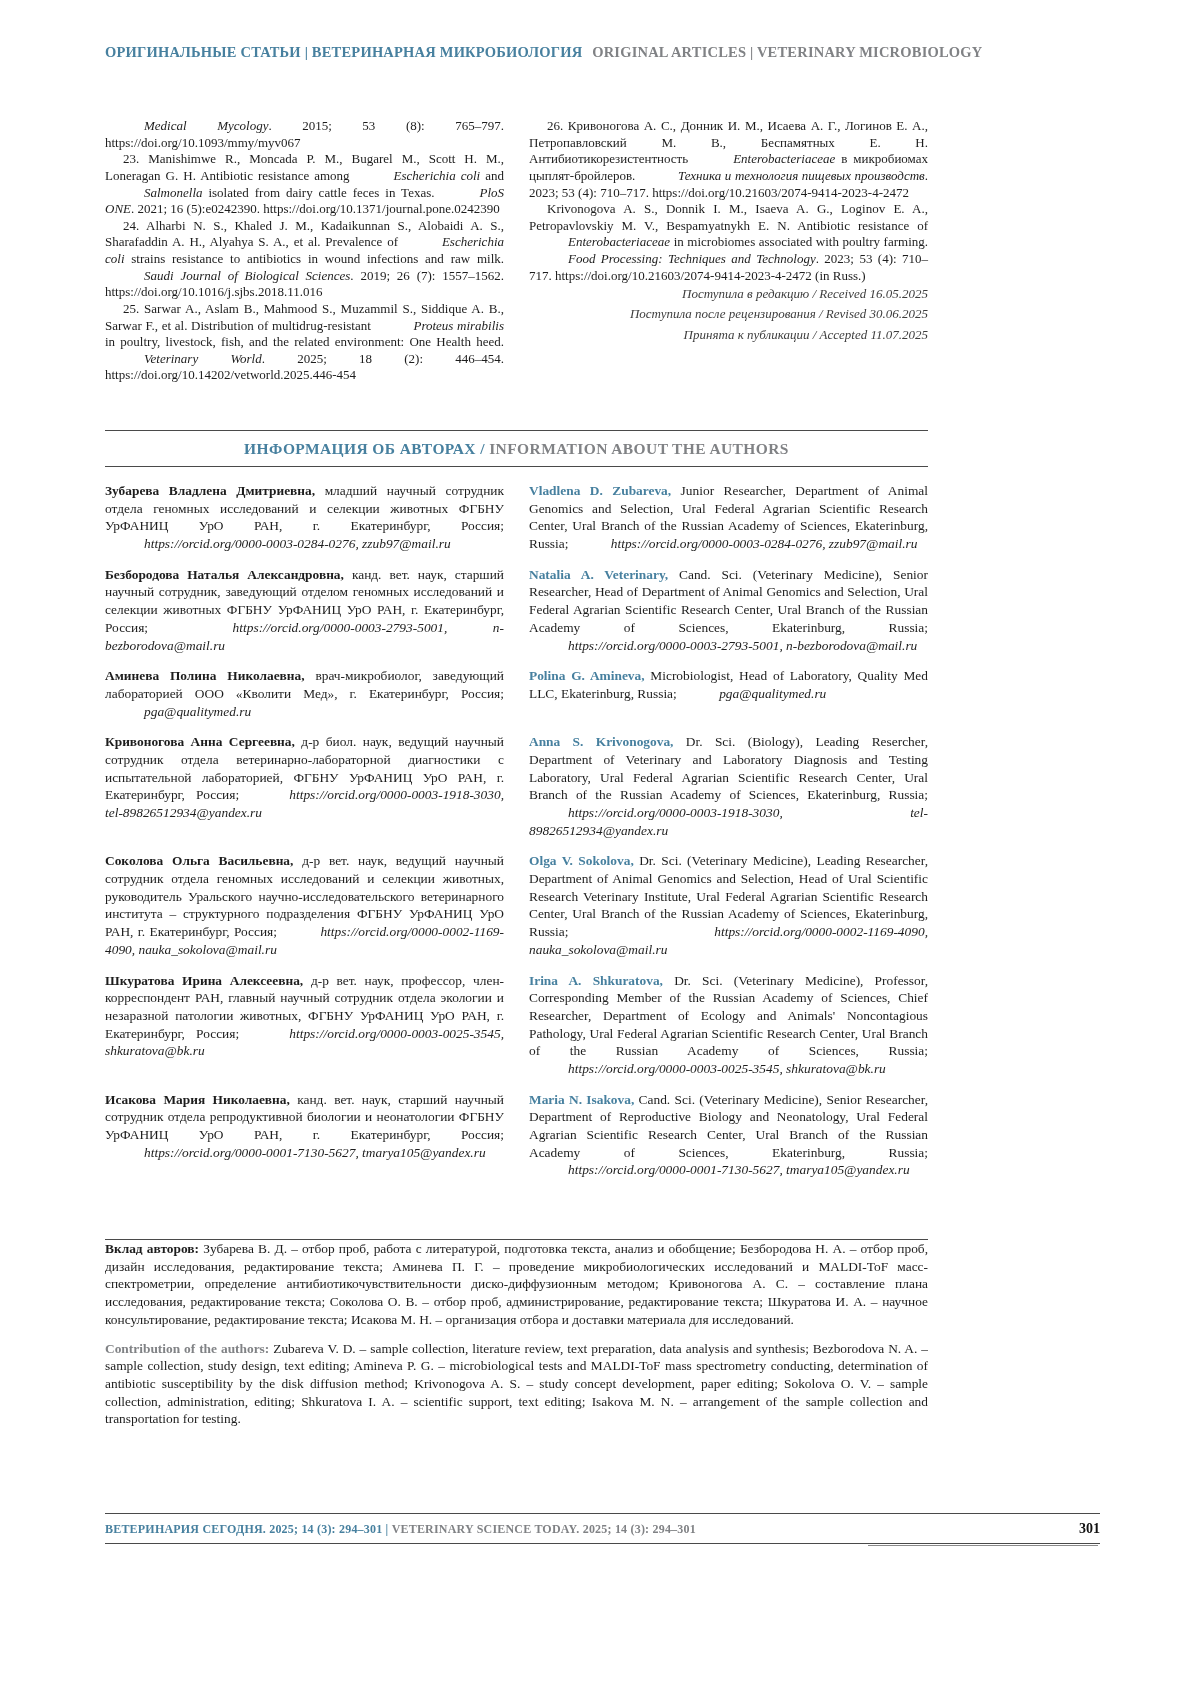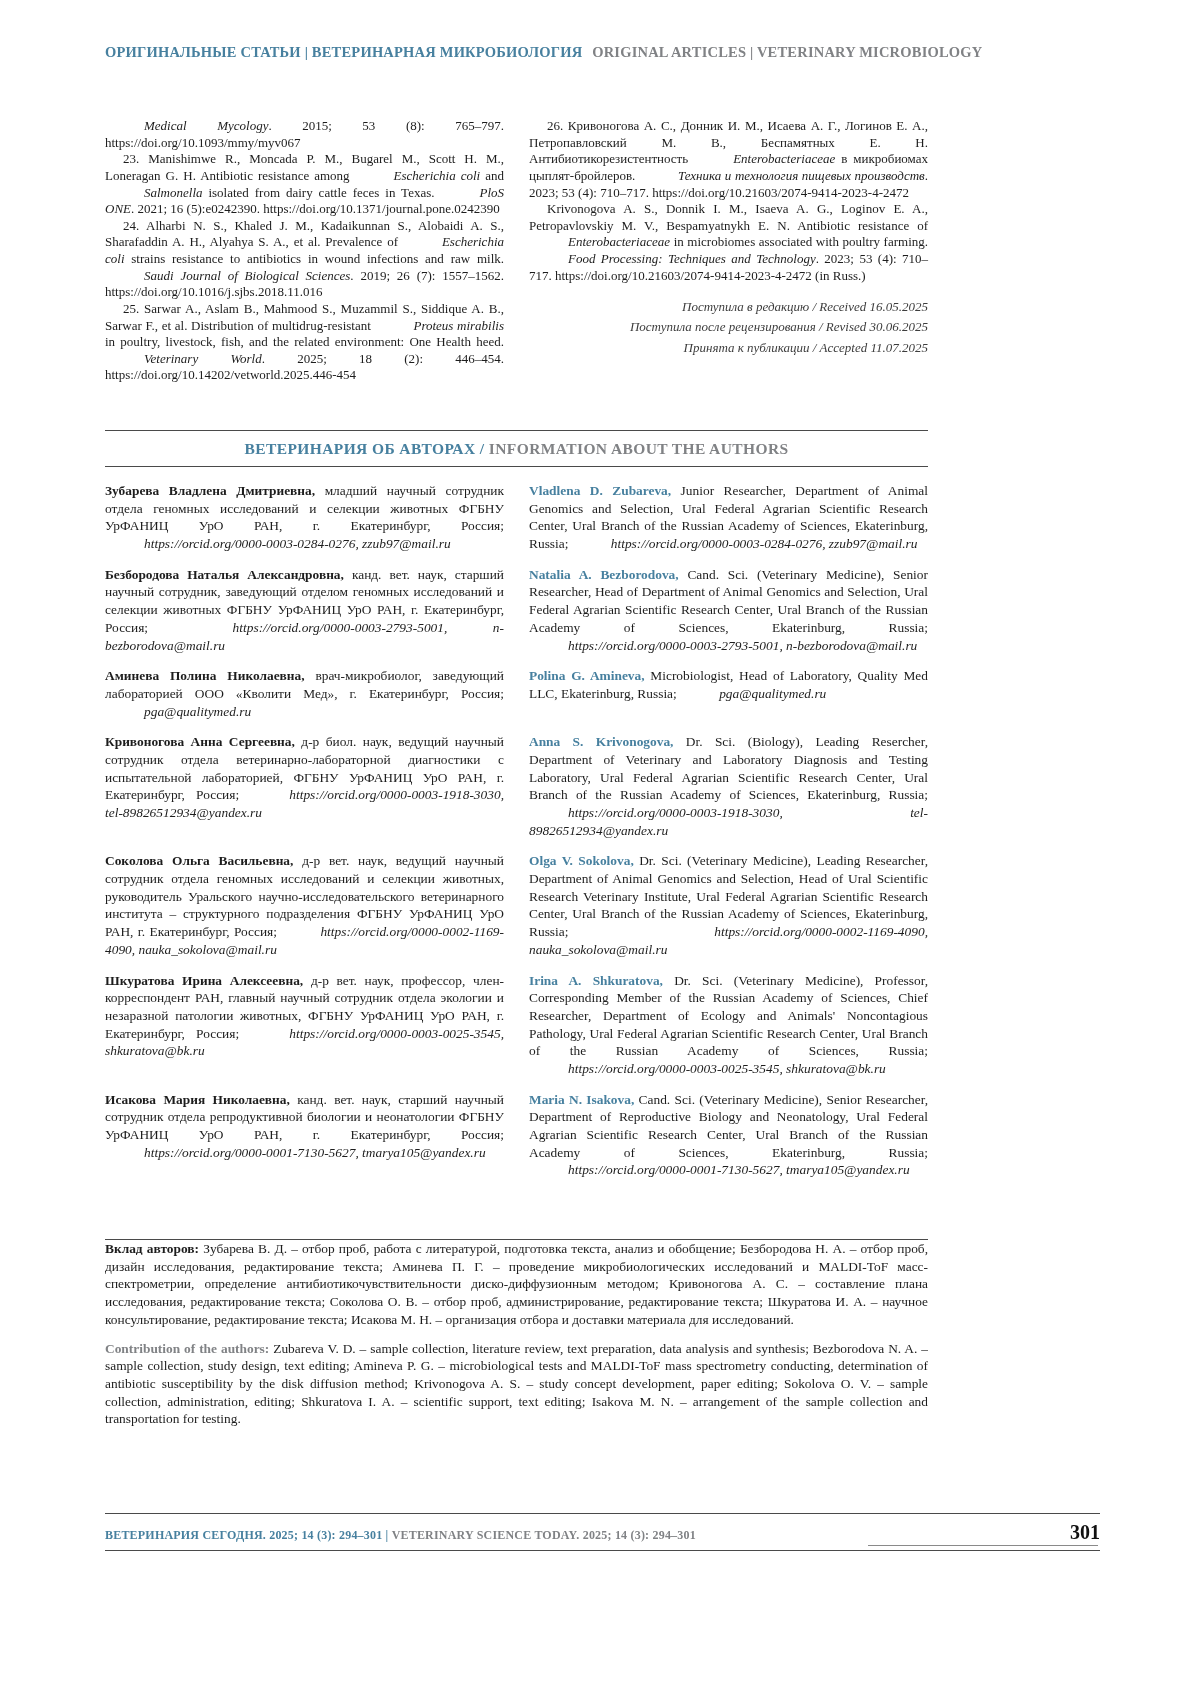--- a/index.html
+++ b/index.html
@@ -22,21 +22,21 @@
   .running-head .ru{color:var(--accent);}
   .running-head .en{color:var(--gray);margin-left:6px;}
 
   .content{position:absolute;top:118px;left:105px;width:823px;}
 
   .refs{display:flex;gap:25px;}
   .refs .col{flex:1 1 0;font-size:13px;line-height:1.28;text-align:justify;overflow-wrap:anywhere;}
   .refs p{margin:0;}
   p.indent{text-indent:18px;}
 
-  .dates{margin-top:13px;text-align:right;font-style:italic;font-size:13px;line-height:1.55;color:#3D3D3D;}
+  .dates{text-align:right;font-style:italic;font-size:13px;line-height:1.55;color:#3D3D3D;}
 
   .section-head{
     margin-top:46px;border-top:1px solid var(--rule);border-bottom:1px solid var(--rule);
     padding:9px 0 8px;text-align:center;font-weight:bold;font-size:15.5px;letter-spacing:.4px;
   }
   .section-head .ru{color:var(--accent);}
   .section-head .en{color:var(--gray);}
 
   .authors{margin-top:15px;display:grid;grid-template-columns:1fr 1fr;column-gap:25px;row-gap:13px;}
   .author-row{display:contents;}
@@ -53,21 +53,21 @@
   .end-rule{position:absolute;top:1545px;left:868px;width:230px;border-top:1px solid #8A8A8A;}
 
   .footer{
     position:absolute;top:1513px;left:105px;width:995px;
     border-top:1px solid var(--rule);border-bottom:1px solid var(--rule);
     padding:7px 0 6px;display:flex;justify-content:space-between;align-items:baseline;
   }
   .footer .fline{font-size:12px;font-weight:bold;letter-spacing:.2px;}
   .footer .fline .ru{color:var(--accent);}
   .footer .fline .en{color:var(--gray);}
-  .footer .page-num{font-size:20px;font-weight:bold;color:#111111;}
+  .footer .page-num{font-size:14px;font-weight:bold;color:#111111;}
 </style>
 </head>
 <body>
 
 <div class="page">
 
   <div class="running-head">
     <span class="ru">ОРИГИНАЛЬНЫЕ СТАТЬИ | ВЕТЕРИНАРНАЯ МИКРОБИОЛОГИЯ</span>
     <span class="en">ORIGINAL ARTICLES | VETERINARY MICROBIOLOGY</span>
   </div>
@@ -86,32 +86,32 @@
         <p class="indent"><span>Krivonogova A. S., Donnik I. M., Isaeva A. G., Loginov E. A., Petropavlovskiy M. V., Bespamyatnykh E. N. Antibiotic resistance of </span><span class="it">Enterobacteriaceae</span><span> in microbiomes associated with poultry farming. </span><span class="it">Food Processing: Techniques and Technology</span><span>. 2023; 53 (4): 710–717. https://doi.org/10.21603/2074-9414-2023-4-2472 (in Russ.)</span></p>
         <div class="dates">
           <div>Поступила в редакцию / Received 16.05.2025</div>
           <div>Поступила после рецензирования / Revised 30.06.2025</div>
           <div>Принята к публикации / Accepted 11.07.2025</div>
         </div>
       </div>
     </div>
 
     <div class="section-head">
-      <span class="ru">ВЕТЕРИНАРИЯ ОБ АВТОРАХ /</span>
+      <span class="ru">ИНФОРМАЦИЯ ОБ АВТОРАХ /</span>
       <span class="en">INFORMATION ABOUT THE AUTHORS</span>
     </div>
 
     <div class="authors">
       <div class="author-row">
         <p><span class="bd">Зубарева Владлена Дмитриевна,</span><span> младший научный сотрудник отдела геномных исследований и селекции животных ФГБНУ УрФАНИЦ УрО РАН, г. Екатеринбург, Россия; </span><span class="it">https://orcid.org/0000-0003-0284-0276, zzub97@mail.ru</span></p>
         <p><span class="bd c-accent">Vladlena D. Zubareva,</span><span> Junior Researcher, Department of Animal Genomics and Selection, Ural Federal Agrarian Scientific Research Center, Ural Branch of the Russian Academy of Sciences, Ekaterinburg, Russia; </span><span class="it">https://orcid.org/0000-0003-0284-0276, zzub97@mail.ru</span></p>
       </div>
       <div class="author-row">
         <p><span class="bd">Безбородова Наталья Александровна,</span><span> канд. вет. наук, старший научный сотрудник, заведующий отделом геномных исследований и селекции животных ФГБНУ УрФАНИЦ УрО РАН, г. Екатеринбург, Россия; </span><span class="it">https://orcid.org/0000-0003-2793-5001, n-bezborodova@mail.ru</span></p>
-        <p><span class="bd c-accent">Natalia A. Bezborodova,</span><span> Cand. Sci. (Veterinary Medicine), Senior Researcher, Head of Department of Animal Genomics and Selection, Ural Federal Agrarian Scientific Research Center, Ural Branch of the Russian Academy of Sciences, Ekaterinburg, Russia; </span><span class="it">https://orcid.org/0000-0003-2793-5001, n-bezborodova@mail.ru</span></p>
+        <p><span class="bd c-accent">Natalia A. Veterinary,</span><span> Cand. Sci. (Veterinary Medicine), Senior Researcher, Head of Department of Animal Genomics and Selection, Ural Federal Agrarian Scientific Research Center, Ural Branch of the Russian Academy of Sciences, Ekaterinburg, Russia; </span><span class="it">https://orcid.org/0000-0003-2793-5001, n-bezborodova@mail.ru</span></p>
       </div>
       <div class="author-row">
         <p><span class="bd">Аминева Полина Николаевна,</span><span> врач-микробиолог, заведующий лабораторией ООО «Кволити Мед», г. Екатеринбург, Россия; </span><span class="it">pga@qualitymed.ru</span></p>
         <p><span class="bd c-accent">Polina G. Amineva,</span><span> Microbiologist, Head of Laboratory, Quality Med LLC, Ekaterinburg, Russia; </span><span class="it">pga@qualitymed.ru</span></p>
       </div>
       <div class="author-row">
         <p><span class="bd">Кривоногова Анна Сергеевна,</span><span> д-р биол. наук, ведущий научный сотрудник отдела ветеринарно-лабораторной диагностики с испытательной лабораторией, ФГБНУ УрФАНИЦ УрО РАН, г. Екатеринбург, Россия; </span><span class="it">https://orcid.org/0000-0003-1918-3030, tel-89826512934@yandex.ru</span></p>
         <p><span class="bd c-accent">Anna S. Krivonogova,</span><span> Dr. Sci. (Biology), Leading Resercher, Department of Veterinary and Laboratory Diagnosis and Testing Laboratory, Ural Federal Agrarian Scientific Research Center, Ural Branch of the Russian Academy of Sciences, Ekaterinburg, Russia; </span><span class="it">https://orcid.org/0000-0003-1918-3030, tel-89826512934@yandex.ru</span></p>
       </div>
       <div class="author-row">

